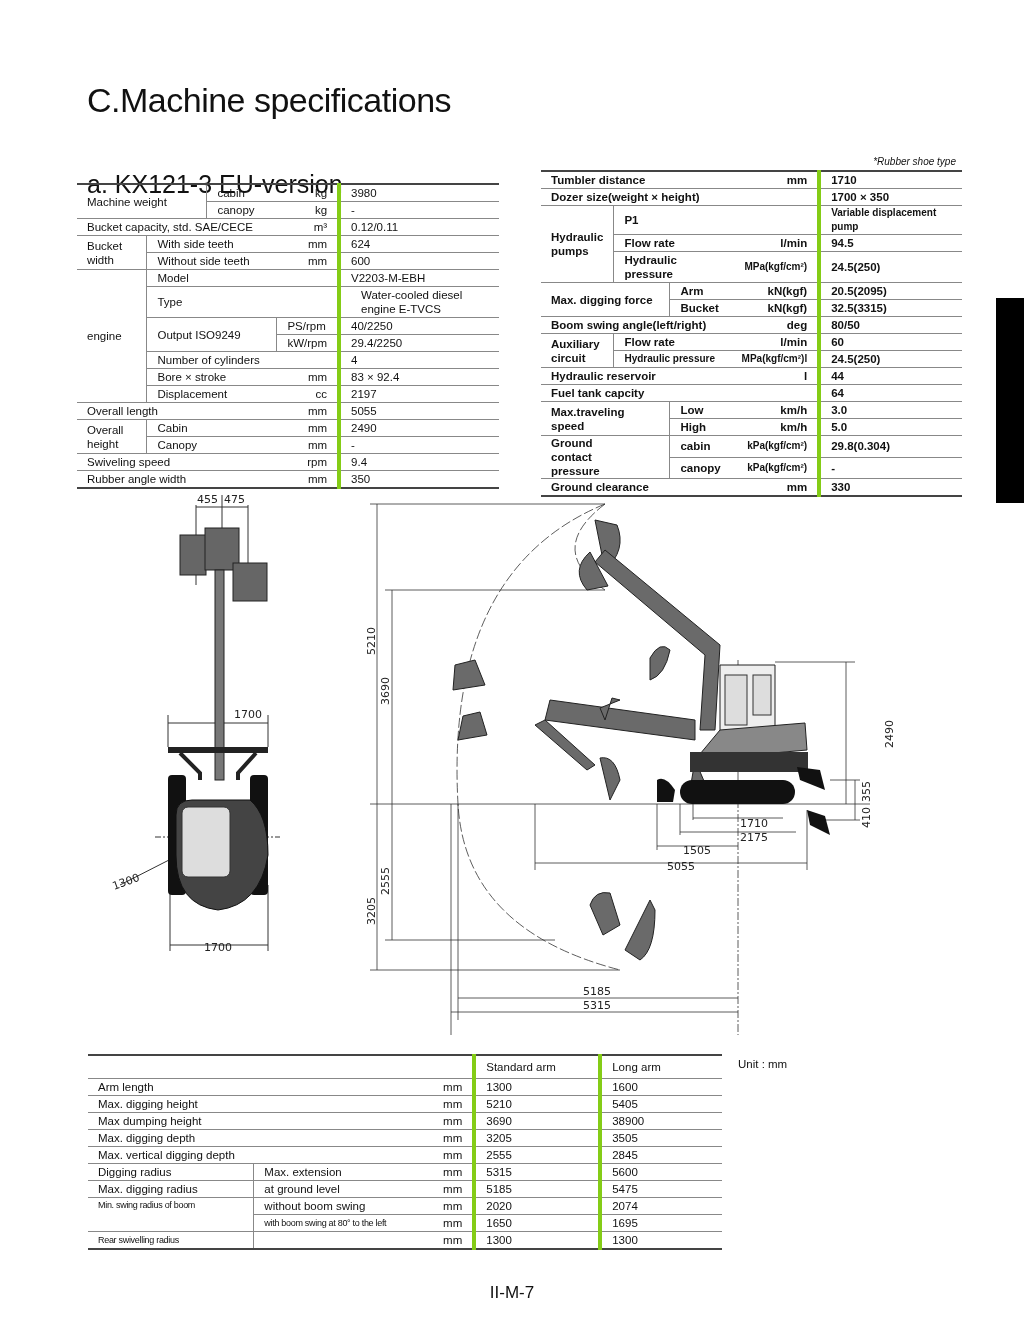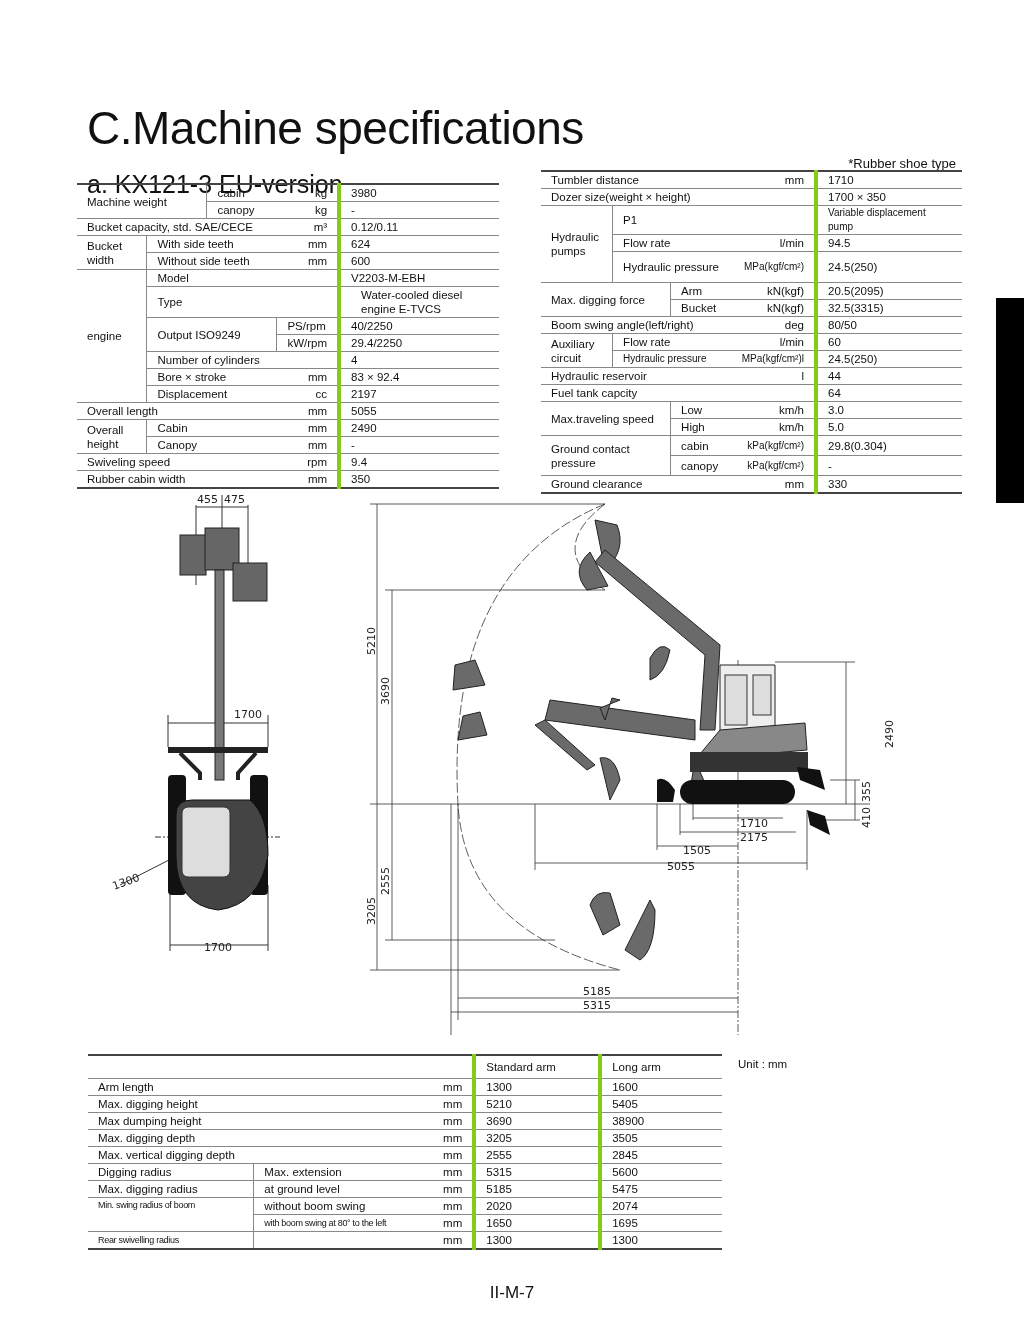--- a/index.html
+++ b/index.html
@@ -1,31 +1,31 @@
 <!DOCTYPE html>
 <html><head>
 <meta charset="utf-8">
 <style>
   html,body{margin:0;padding:0;background:#fff;}
   body{width:1024px;height:1329px;position:relative;overflow:hidden;font-family:"Liberation Sans",sans-serif;color:#111;}
-  .title{position:absolute;left:87px;top:80px;font-size:46px;line-height:40px;letter-spacing:-0.5px;margin-top:28px;}
+  .title{position:absolute;left:87px;top:80px;font-size:34px;line-height:40px;letter-spacing:-0.5px;}
   .subtitle{position:absolute;left:87px;top:122px;font-size:25px;line-height:30px;margin-top:47px;}
   .side-tab{position:absolute;left:996px;top:298px;width:28px;height:205px;background:#000;}
-  .note{position:absolute;left:760px;top:156px;width:196px;text-align:right;font-size:13px;}
+  .note{position:absolute;left:760px;top:156px;width:196px;text-align:right;font-size:10px;font-style:italic;}
   table.spec{position:absolute;border-collapse:collapse;font-size:11.5px;}
   table.spec td{padding:0 10px;height:16px;line-height:14px;vertical-align:middle;border-bottom:1px solid #888;}
   table.spec tr.top td{border-top:2px solid #444;}
   table.spec tr.last td{border-bottom:2px solid #444;}
   .u{text-align:right;}
   .v{text-align:left;border-left:4px solid #84cc16;}
   .bl{border-left:1px solid #888;}
   .sm{font-size:10px;}
   .xs{font-size:9px;letter-spacing:-0.3px;}
   #left-table{left:77px;top:170px;width:422px;margin-top:13px;}
-  #right-table{left:541px;top:170px;width:421px;}
+  #right-table{left:541px;top:170px;width:421px;font-weight:bold;}
   #arm-table{left:88px;top:1054px;width:634px;}
   #arm-table td{height:16px;}
   #arm-table tr.hdr td{height:22px;}
   .unit-note{position:absolute;left:738px;top:1058px;font-size:11.5px;}
   .page-no{position:absolute;left:0;width:1024px;top:1283px;text-align:center;font-size:17px;}
   .drawing{position:absolute;}
   .dim{font-family:"DejaVu Sans",sans-serif;font-size:11px;fill:#222;}
 </style>
 </head>
 <body>
@@ -118,21 +118,21 @@
     <td class="bl" colspan="2">Canopy</td>
     <td class="u">mm</td>
     <td class="v">-</td>
   </tr>
   <tr>
     <td colspan="3">Swiveling speed</td>
     <td class="u">rpm</td>
     <td class="v">9.4</td>
   </tr>
   <tr class="last">
-    <td colspan="3">Rubber cabin width</td>
+    <td colspan="3">Rubber angle width</td>
     <td class="u">mm</td>
     <td class="v">350</td>
   </tr>
 </tbody>
   </table>
 
 <table class="spec" id="right-table">
   <colgroup>
       <col style="width:72px">
       <col style="width:65px">

